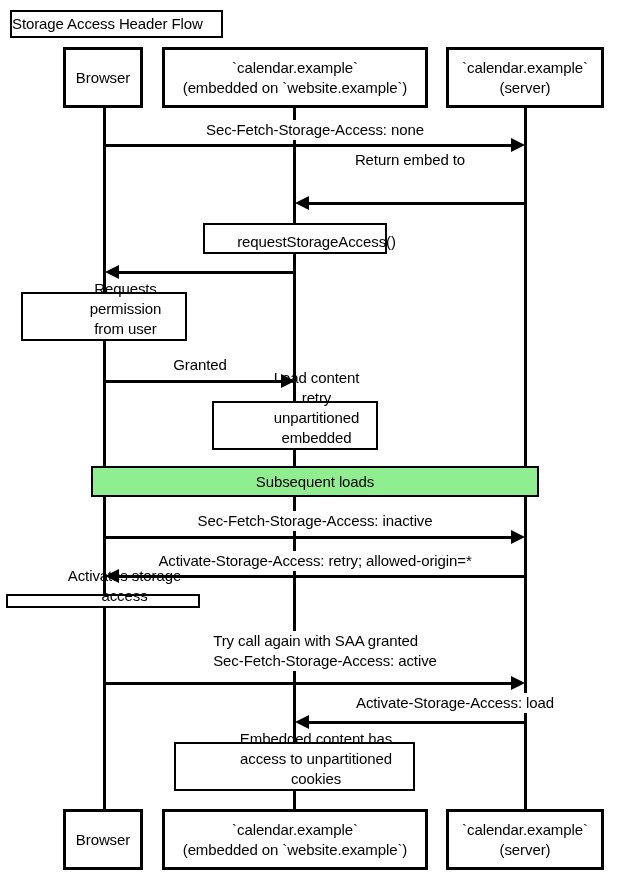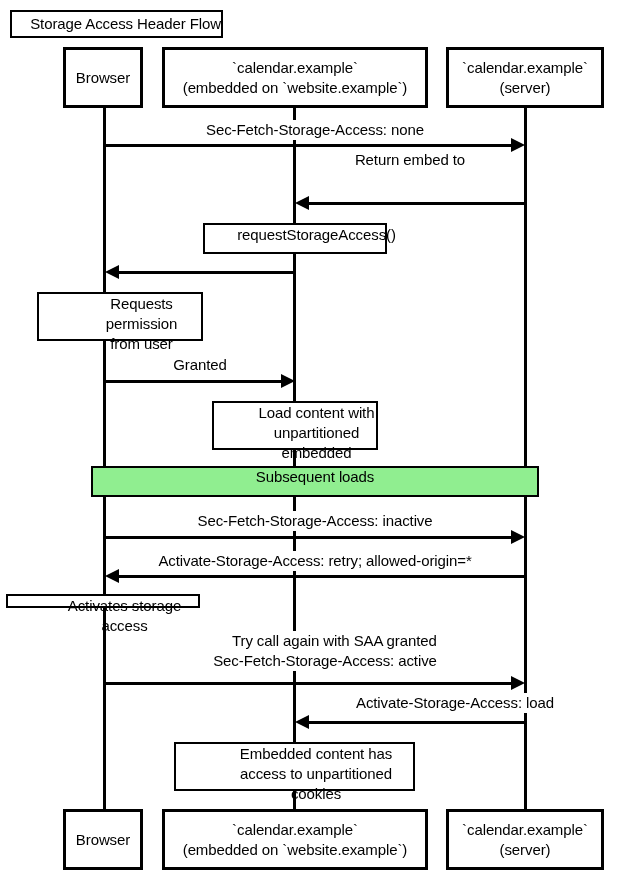--- a/index.html
+++ b/index.html
@@ -8,31 +8,31 @@
   .canvas { position:relative; width:636px; height:888px; background:var(--fill); overflow:hidden;
             font-size:15px; letter-spacing:-0.1px; }
 
   .lifeline { position:absolute; width:3px; background:var(--stroke); }
 
   .actor { position:absolute; border:3px solid var(--stroke); background:var(--fill);
            display:flex; flex-direction:column; align-items:center; justify-content:center;
            text-align:center; line-height:20px; }
 
   .title-box { position:absolute; border:2px solid var(--stroke); background:var(--fill);
-               display:flex; align-items:center; justify-content:flex-end; line-height:18px; }
+               display:flex; align-items:center; justify-content:flex-start; line-height:18px; }
 
   .note { position:absolute; border:2px solid var(--stroke); background:var(--fill);
-          display:flex; flex-direction:column; align-items:center; justify-content:flex-start;
+          display:flex; flex-direction:column; align-items:center; justify-content:flex-end;
           text-align:center; line-height:20px;padding-left:43px; }
 
   .band { position:absolute; border:2px solid var(--stroke); background:var(--highlight);
-          display:flex; align-items:flex-start; justify-content:center; line-height:18px; }
+          display:flex; align-items:center; justify-content:center; line-height:18px; }
 
   .mlabel { position:absolute; transform:translateX(-50%); background:var(--fill);
-            padding:0 4px; white-space:nowrap; text-align:right; line-height:20px; }
+            padding:0 4px; white-space:nowrap; text-align:left; line-height:20px; }
 
   .mline { position:absolute; height:3px; background:var(--stroke); }
   .head  { position:absolute; width:0; height:0;
            border-top:7px solid transparent; border-bottom:7px solid transparent; }
   .head.r { border-left:14px solid var(--stroke); }
   .head.l { border-right:14px solid var(--stroke); }
 </style>
 </head>
 <body>
 
@@ -68,31 +68,31 @@
   <div class="mline" style="left:307px; top:202px; width:218px;"></div>
   <div class="head l" style="left:295px; top:196px;"></div>
 
   <div class="note" style="left:203px; top:223px; width:184px; height:31px;">
     <span>requestStorageAccess()</span>
   </div>
 
   <div class="mline" style="left:117px; top:271px; width:178px;"></div>
   <div class="head l" style="left:105px; top:265px;"></div>
 
-  <div class="note" style="left:21px; top:292px; width:166px; height:49px;margin-left:16px;">
+  <div class="note" style="left:21px; top:292px; width:166px; height:49px;">
     <span>Requests permission</span>
     <span>from user</span>
   </div>
 
   <div class="mlabel" style="left:200px; top:355px;">Granted</div>
   <div class="mline" style="left:105px; top:380px; width:178px;"></div>
   <div class="head r" style="left:281px; top:374px;"></div>
 
   <div class="note" style="left:212px; top:401px; width:166px; height:49px;">
-    <span>Load content with</span>
+    <span>Load content retry</span>
     <span>unpartitioned embedded</span>
   </div>
 
   <div class="band" style="left:91px; top:466px; width:448px; height:31px;">
     <span>Subsequent loads</span>
   </div>
 
   <div class="mlabel" style="left:315px; top:511px;">Sec-Fetch-Storage-Access: inactive</div>
   <div class="mline" style="left:105px; top:536px; width:409px;"></div>
   <div class="head r" style="left:511px; top:530px;"></div>

